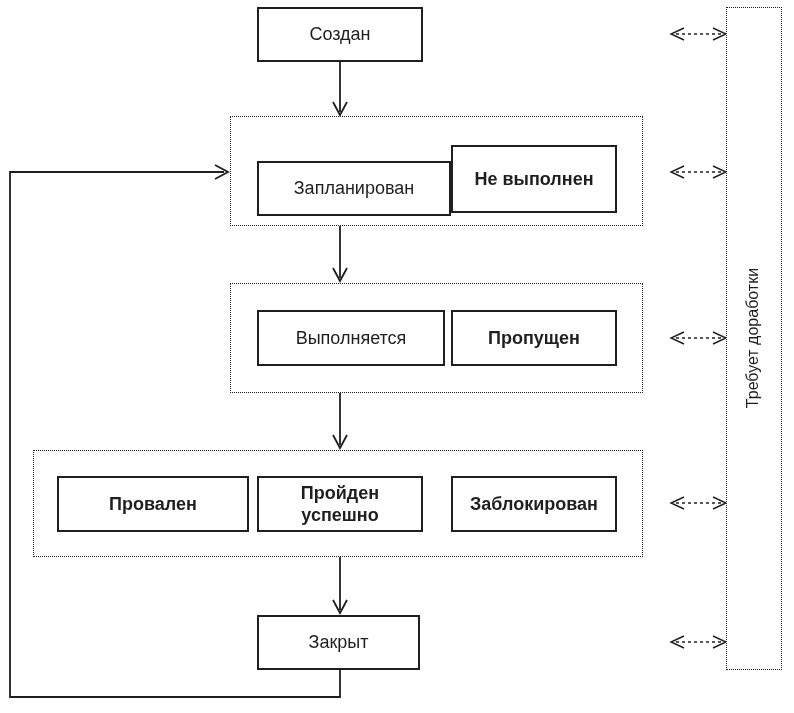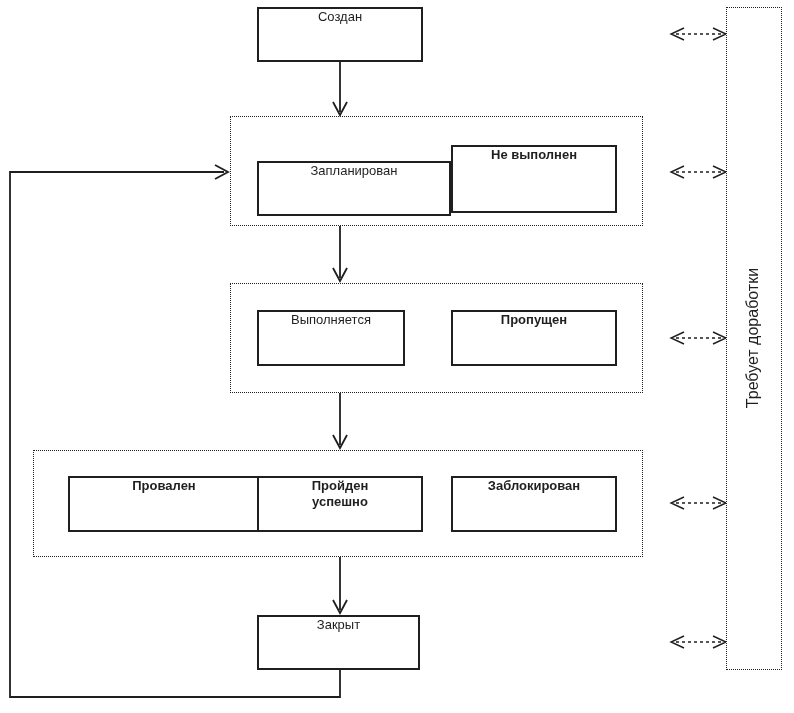--- a/index.html
+++ b/index.html
@@ -21,23 +21,24 @@
     position: absolute;
     left: 0; top: 0;
     width: 794px;
     height: 713px;
   }
   .node {
     position: absolute;
     border: 2px solid #1f1f1f;
     background: #ffffff;
     display: flex;
+    align-items: center;
     justify-content: center;
     text-align: center;
-    font-size: 13px;
+    font-size: 18px;
     line-height: 1.25;
   }
   .node.bold { font-weight: 700; }
   .node .lbl { display: inline-block; }
   .node .lbl.wrap2 { max-width: 92px; }
   .group {
     position: absolute;
     border: 1.5px dotted #1f1f1f;
     background: transparent;
   }
@@ -126,29 +127,29 @@
   </div>
 
   <div class="node" style="left:257px; top:161px; width:194px; height:55px">
     <span class="lbl">Запланирован</span>
   </div>
 
   <div class="node bold" style="left:451px; top:145px; width:166px; height:68px">
     <span class="lbl">Не выполнен</span>
   </div>
 
-  <div class="node" style="left:257px; top:310px; width:148px; height:56px">
+  <div class="node" style="left:257px; top:310px; width:188px; height:56px">
     <span class="lbl">Выполняется</span>
   </div>
 
   <div class="node bold" style="left:451px; top:310px; width:166px; height:56px">
     <span class="lbl">Пропущен</span>
   </div>
 
-  <div class="node bold" style="left:68px; top:476px; width:192px; height:56px">
+  <div class="node bold" style="left:57px; top:476px; width:192px; height:56px">
     <span class="lbl">Провален</span>
   </div>
 
   <div class="node bold" style="left:451px; top:476px; width:166px; height:56px">
     <span class="lbl">Заблокирован</span>
   </div>
 
   <div class="node bold" style="left:257px; top:476px; width:166px; height:56px">
     <span class="lbl wrap2">Пройден успешно</span>
   </div>

